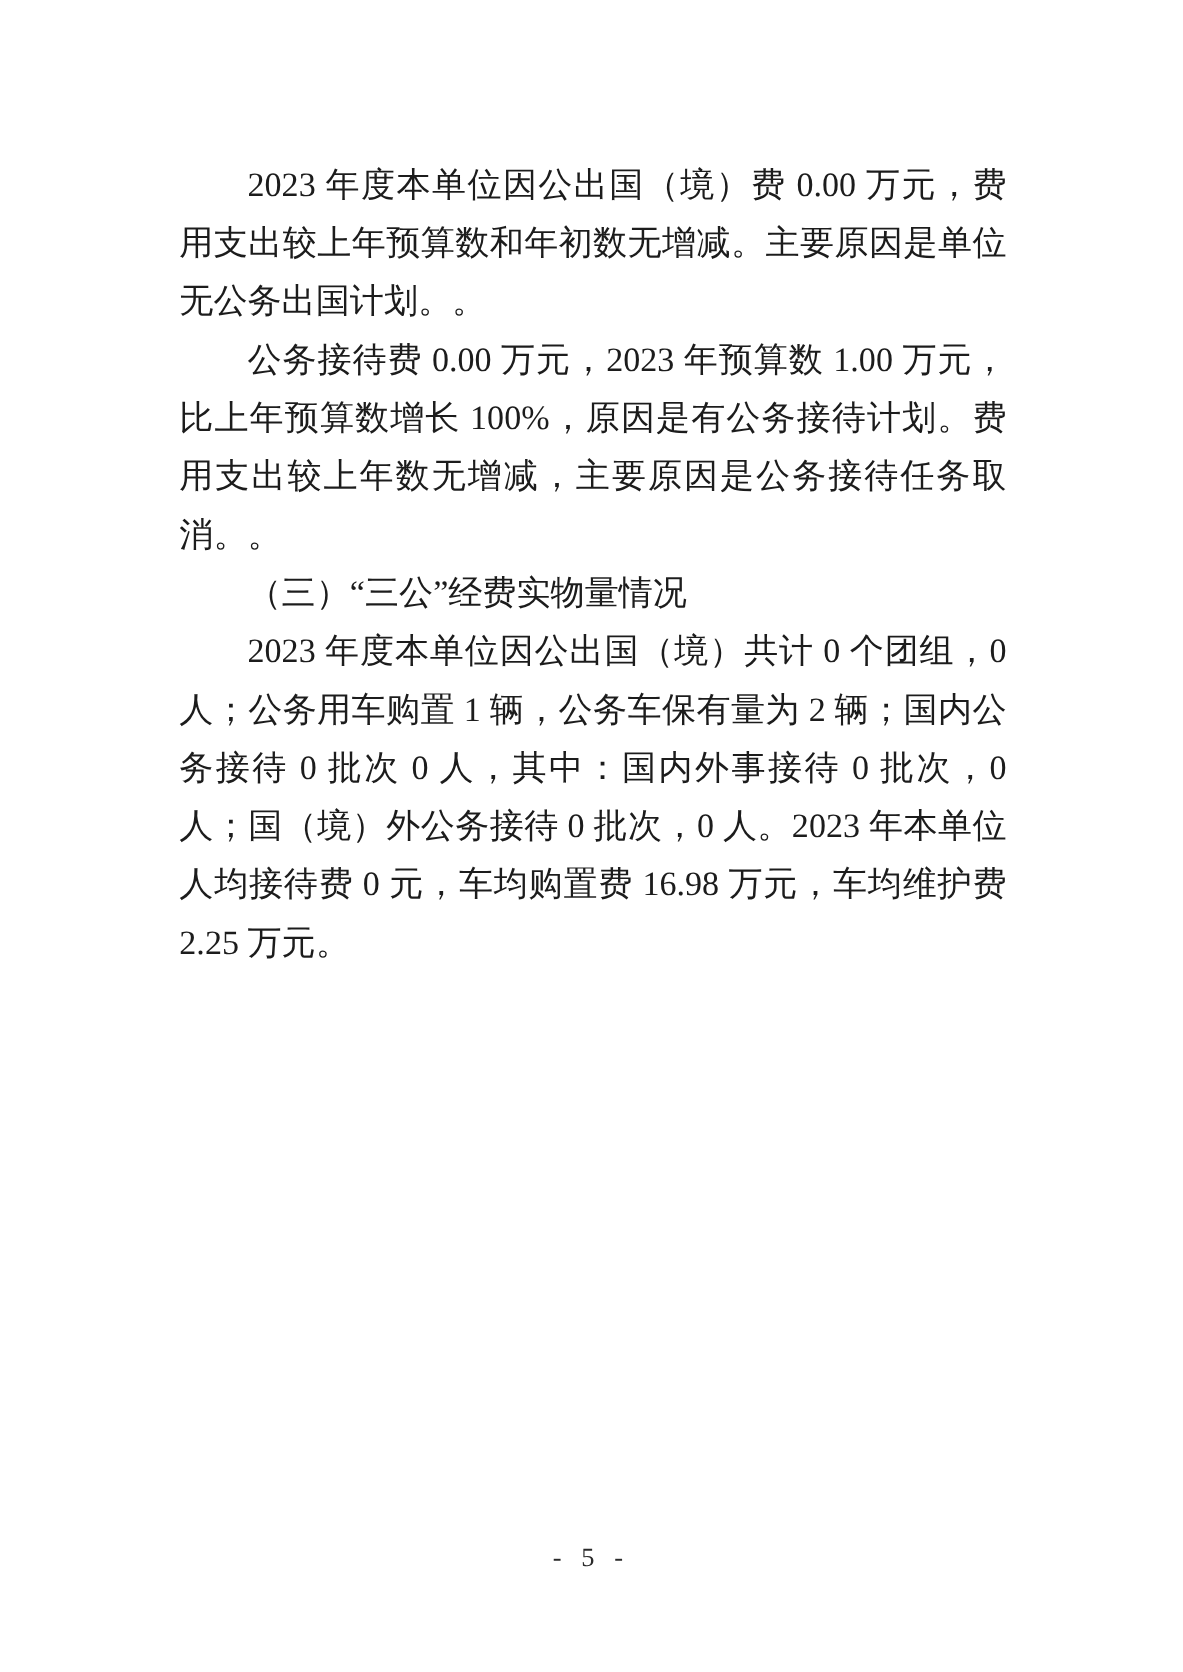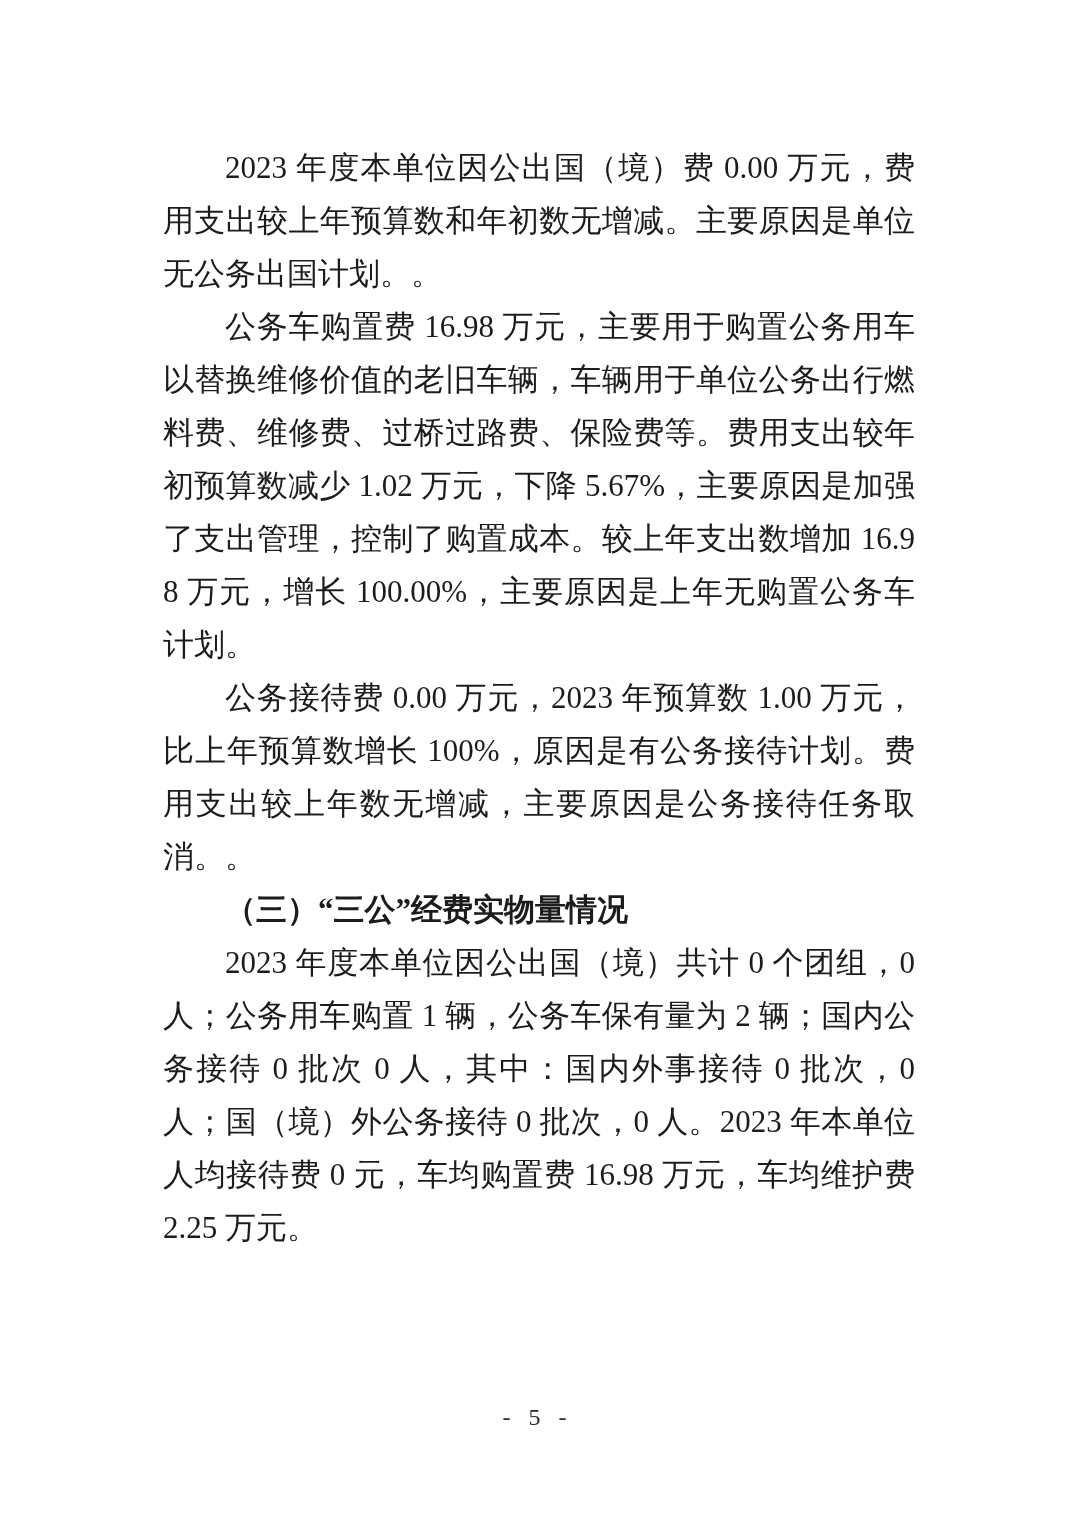--- a/index.html
+++ b/index.html
@@ -33,41 +33,40 @@
     margin: 0;
     font-size: 31px;
     line-height: 53px;
     text-align: justify;
     text-justify: inter-ideograph;
     text-indent: 2em;
     font-weight: normal;
     word-break: break-all;
   }
   .para.heading {
-    font-weight: bold;
+    font-weight: normal;
     text-align: left;
   }
   .footer {
     position: absolute;
     top: 1399px;
     left: 0;
     width: 1075px;
     text-align: center;
     font-size: 24px;
     line-height: 36px;
     color: #2a2a2a;
     letter-spacing: 6px;
   }
 </style>
 </head>
 <body>
 
 <div class="page">
   <div class="text-column">
     <p class="para">2023 年度本单位因公出国（境）费 0.00 万元，费用支出较上年预算数和年初数无增减。主要原因是单位无公务出国计划。。</p>
-    <p class="para">公务车购置费 16.98 万元，主要用于购置公务用车以替换维修价值的老旧车辆，车辆用于单位公务出行燃料费、维修费、过桥过路费、保险费等。费用支出较年初预算数减少 1.02 万元，下降 5.67%，主要原因是加强了支出管理，控制了购置成本。较上年支出数增加 16.98 万元，增长 100.00%，主要原因是上年无购置公务车计划。</p>
     <p class="para">公务接待费 0.00 万元，2023 年预算数 1.00 万元，比上年预算数增长 100%，原因是有公务接待计划。费用支出较上年数无增减，主要原因是公务接待任务取消。。</p>
     <p class="para heading">（三）“三公”经费实物量情况</p>
     <p class="para">2023 年度本单位因公出国（境）共计 0 个团组，0 人；公务用车购置 1 辆，公务车保有量为 2 辆；国内公务接待 0 批次 0 人，其中：国内外事接待 0 批次，0 人；国（境）外公务接待 0 批次，0 人。2023 年本单位人均接待费 0 元，车均购置费 16.98 万元，车均维护费 2.25 万元。</p>
   </div>
 
   <div class="footer">- 5 -</div>
 </div>
 
 </body></html>

